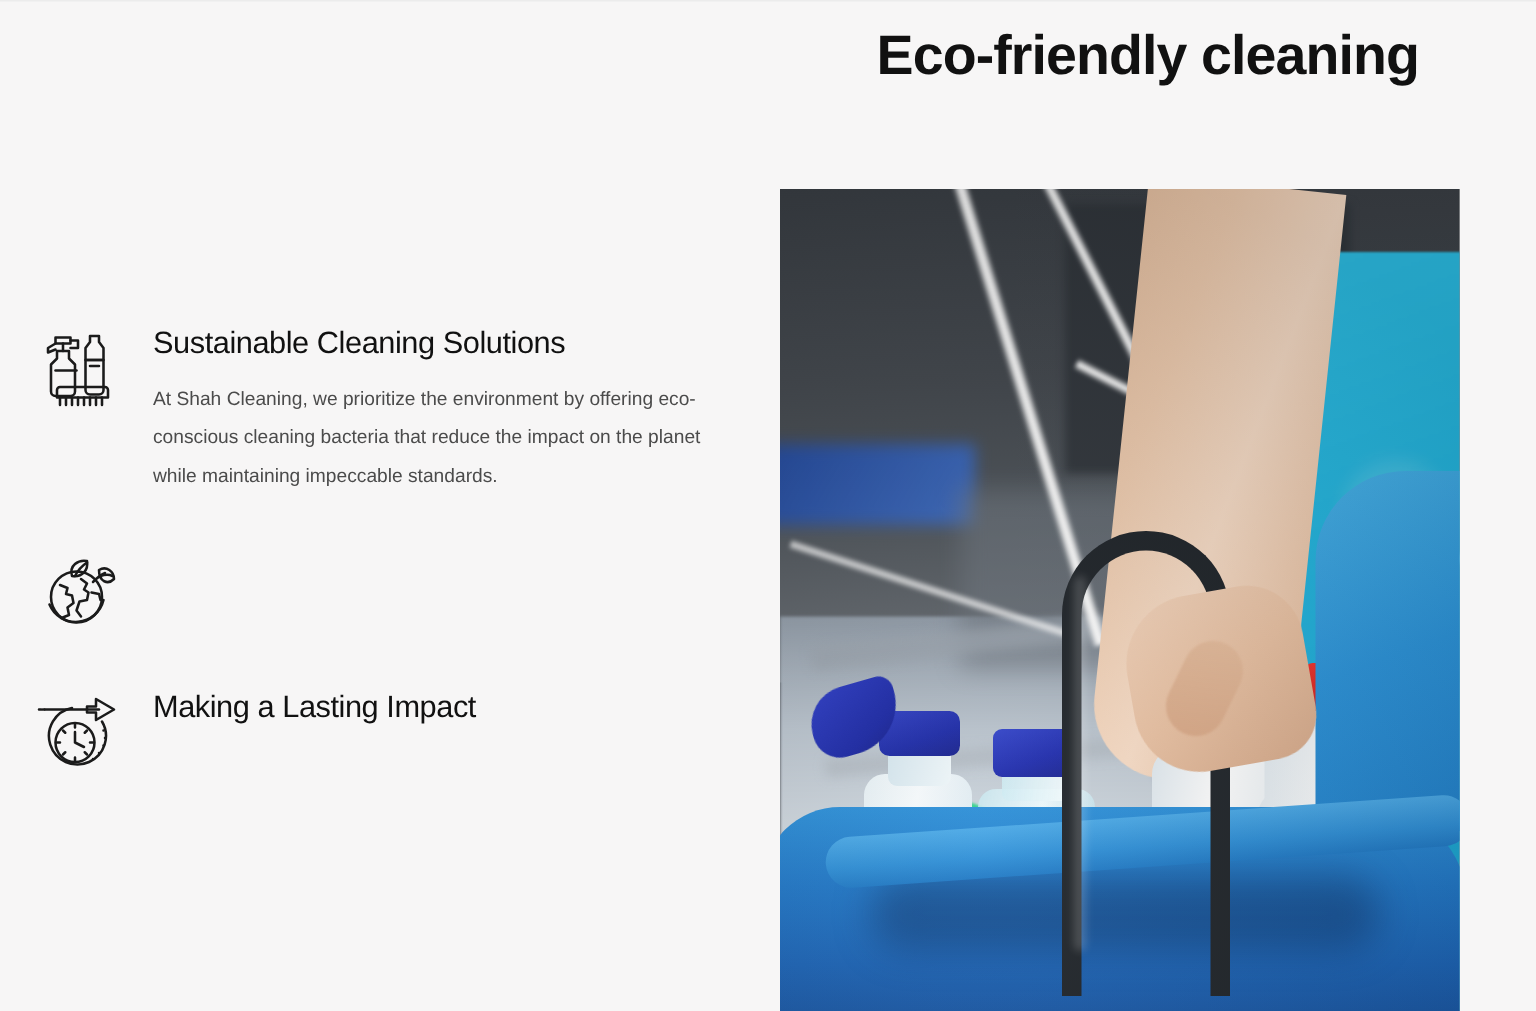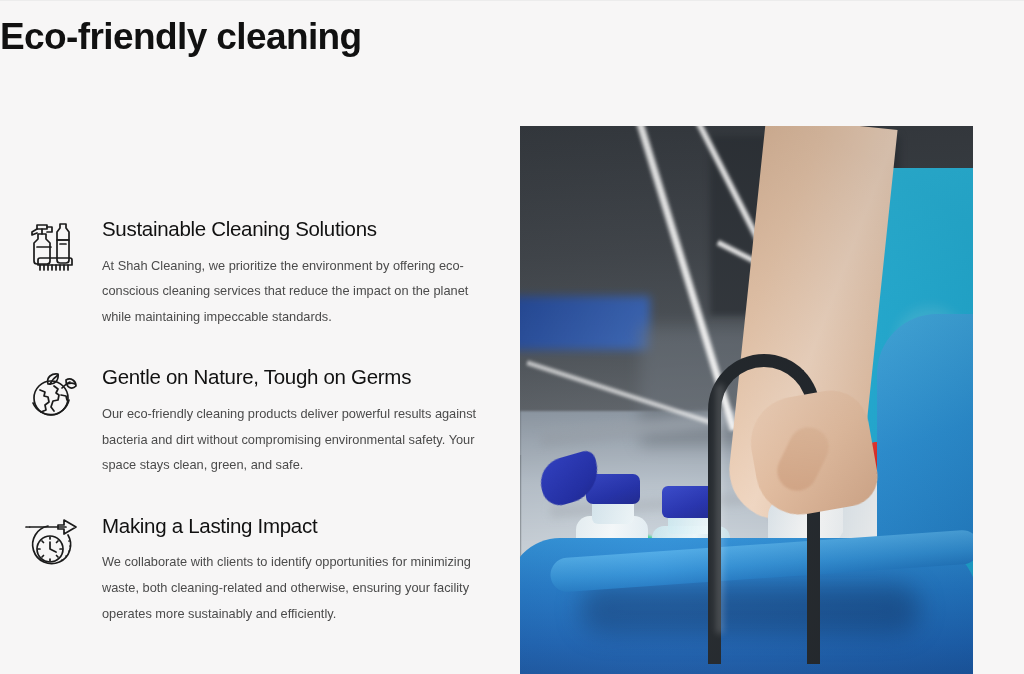--- a/index.html
+++ b/index.html
@@ -24,21 +24,21 @@
     height: 1px;
     background: #ececec;
   }
 
   
   .page-heading {
     position: absolute;
     top: 14px;
     left: 0;
     width: 946px;
-    text-align: left;
+    text-align: right;
     font-size: 37px;
     font-weight: 700;
     letter-spacing: -0.6px;
     color: #111111;
     line-height: 1.25;
   }
 
   
   .features {
     position: absolute;
@@ -422,21 +422,21 @@
         <path d="M36 6 h6 v4 l3 4 v8 h-12 v-8 l3 -4 z"></path>
         <path d="M33 22 h12 v20 a3 3 0 0 1 -3 3 h-6 a3 3 0 0 1 -3 -3 z"></path>
         <path d="M36 26 h6"></path>
 
         <path d="M16 40 h30 a2 2 0 0 1 2 2 v5 h-34 v-5 a2 2 0 0 1 2 -2 z"></path>
         <path d="M16 47 v5 M20 47 v5 M24 47 v5 M28 47 v5 M32 47 v5 M36 47 v5 M40 47 v5 M44 47 v5"></path>
       </svg>
     </div>
     <div class="feature-body">
       <h2 class="feature-title">Sustainable Cleaning Solutions</h2>
-      <p class="feature-text">At Shah Cleaning, we prioritize the environment by offering eco-conscious cleaning services that reduce the impact on the planet while maintaining impeccable standards.</p>
+      <p class="feature-text">At Shah Cleaning, we prioritize the environment by offering eco-conscious cleaning bacteria that reduce the impact on the planet while maintaining impeccable standards.</p>
     </div>
   </div>
 
   <div class="feature">
     <div class="feature-icon">
       <svg width="58" height="58" viewBox="0 0 58 58" fill="none" stroke="#1b1b1b" stroke-width="1.7" stroke-linecap="round" stroke-linejoin="round">
 
         <circle cx="27" cy="32" r="17"></circle>
 
         <path d="M9 37 a19 19 0 0 0 36 -3" stroke-dasharray="0 0"></path>
@@ -444,24 +444,20 @@
         <path d="M16 24 l5 2 l-1 4 l4 1 l1 5 l-4 3 l1 5 l-5 2"></path>
         <path d="M30 20 l4 3 l-2 4 l3 2 l-1 5 l-5 1 l-2 6 l3 4"></path>
         <path d="M37 29 l5 1 l1 4"></path>
 
         <path d="M24 18 c-2 -7 4 -11 10 -10 c1 6 -3 11 -10 10 z"></path>
         <path d="M26 18 c2 -4 5 -7 8 -9"></path>
         <path d="M42 14 c5 -3 10 1 10 6 c-4 4 -10 2 -10 -6 z"></path>
         <path d="M43 18 c3 -1 6 -1 8 0"></path>
         <path d="M38 22 c3 -3 5 -5 8 -6"></path>
       </svg>
-    </div>
-    <div class="feature-body">
-      <h2 class="feature-title">Gentle on Nature, Tough on Germs</h2>
-      <p class="feature-text">Our eco-friendly cleaning products deliver powerful results against bacteria and dirt without compromising environmental safety. Your space stays clean, green, and safe.</p>
     </div>
   </div>
 
   <div class="feature">
     <div class="feature-icon">
       <svg width="58" height="58" viewBox="0 0 58 58" fill="none" stroke="#1b1b1b" stroke-width="1.7" stroke-linecap="round" stroke-linejoin="round">
 
         <path d="M6 12 h36"></path>
         <path d="M2 12 h1.5 M4.5 12 h1" stroke-width="1.7"></path>
 
@@ -471,21 +467,20 @@
         <path d="M45 26 l0 0 M46 31 l0 0 M45 36 l0 0 M42 41 l0 0 M38 45 l0 0"></path>
 
         <circle cx="26" cy="34" r="13"></circle>
         <path d="M26 34 v-7 M26 34 l6 3"></path>
         <path d="M26 22 v2 M26 44 v2 M14 34 h2 M36 34 h2"></path>
         <path d="M18 26 l1.5 1.5 M34 26 l-1.5 1.5 M18 42 l1.5 -1.5 M34 42 l-1.5 -1.5"></path>
       </svg>
     </div>
     <div class="feature-body">
       <h2 class="feature-title">Making a Lasting Impact</h2>
-      <p class="feature-text">We collaborate with clients to identify opportunities for minimizing waste, both cleaning-related and otherwise, ensuring your facility operates more sustainably and efficiently.</p>
     </div>
   </div>
 
 </section>
 
 <figure class="photo-frame">
   <div class="photo">
     <div class="bg-ceiling"></div>
     <div class="dark-panel"></div>
     <div class="bg-lower"></div>

